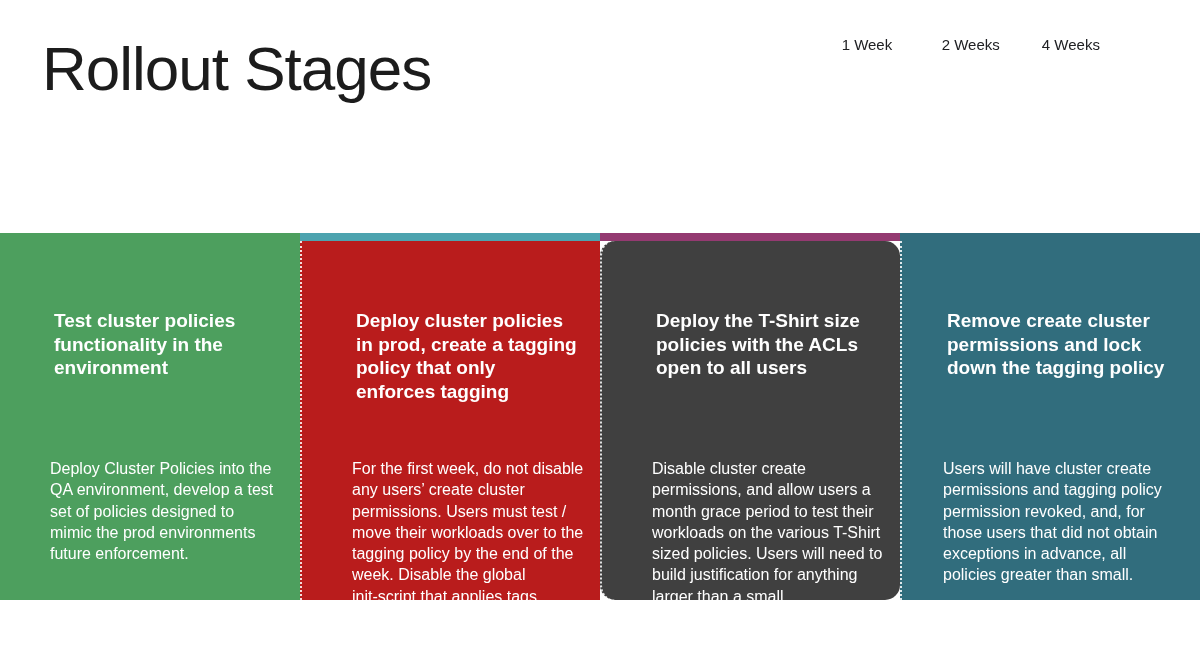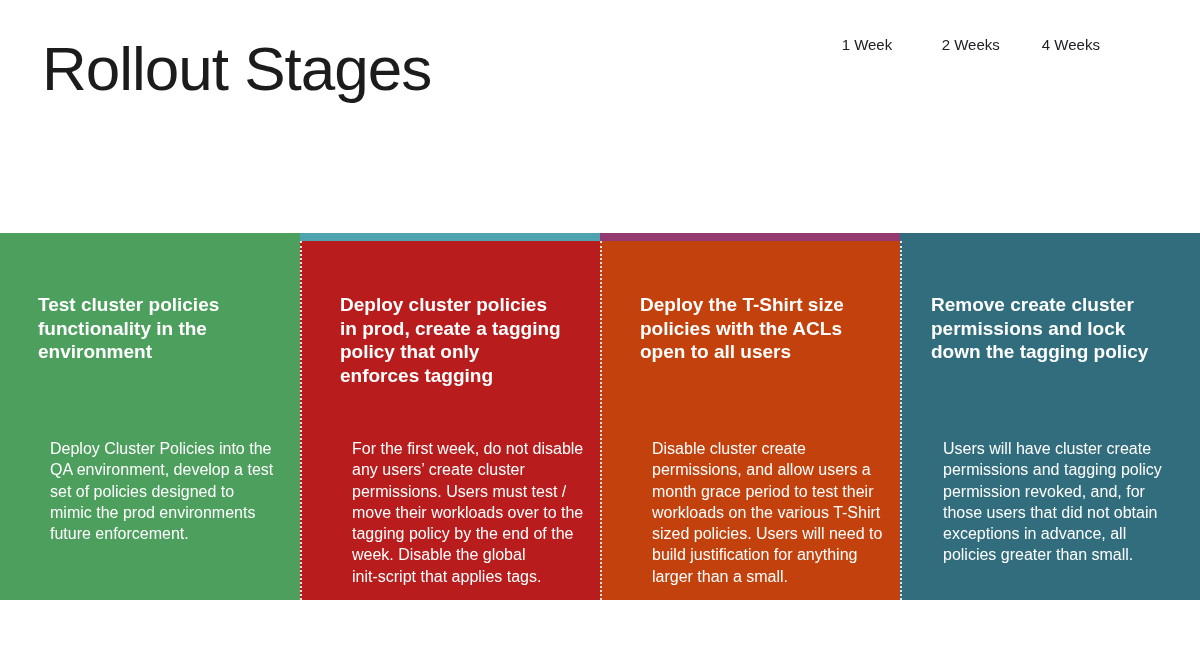--- a/index.html
+++ b/index.html
@@ -50,21 +50,21 @@
     color:var(--label-color,#202124);
   }
   
   .blocks-row{height:359px;}
   .block{
     box-sizing:border-box;
     padding:52px 30px 0 38px;
     overflow:hidden;
   }
   .block-heading{
-    margin:0;
+    margin:16px;
     height:133px;
     box-sizing:border-box;
     font-size:19px;
     font-weight:700;
     line-height:23.5px;
     color:var(--block-text-color,#ffffff);
     white-space:pre;
   }
   .block-body{
     margin:12px;
@@ -115,21 +115,21 @@
 policy that only
 enforces tagging</h2>
       <p class="block-body">For the first week, do not disable
 any users’ create cluster
 permissions. Users must test /
 move their workloads over to the
 tagging policy by the end of the
 week. Disable the global
 init-script that applies tags.</p>
     </div>
-    <div class="block divider-white" style="background: #c2410c;">
+    <div class="block divider-white" style="background: #404040; border-radius: 15px;">
       <h2 class="block-heading">Deploy the T-Shirt size
 policies with the ACLs
 open to all users</h2>
       <p class="block-body">Disable cluster create
 permissions, and allow users a
 month grace period to test their
 workloads on the various T-Shirt
 sized policies. Users will need to
 build justification for anything
 larger than a small.</p>

